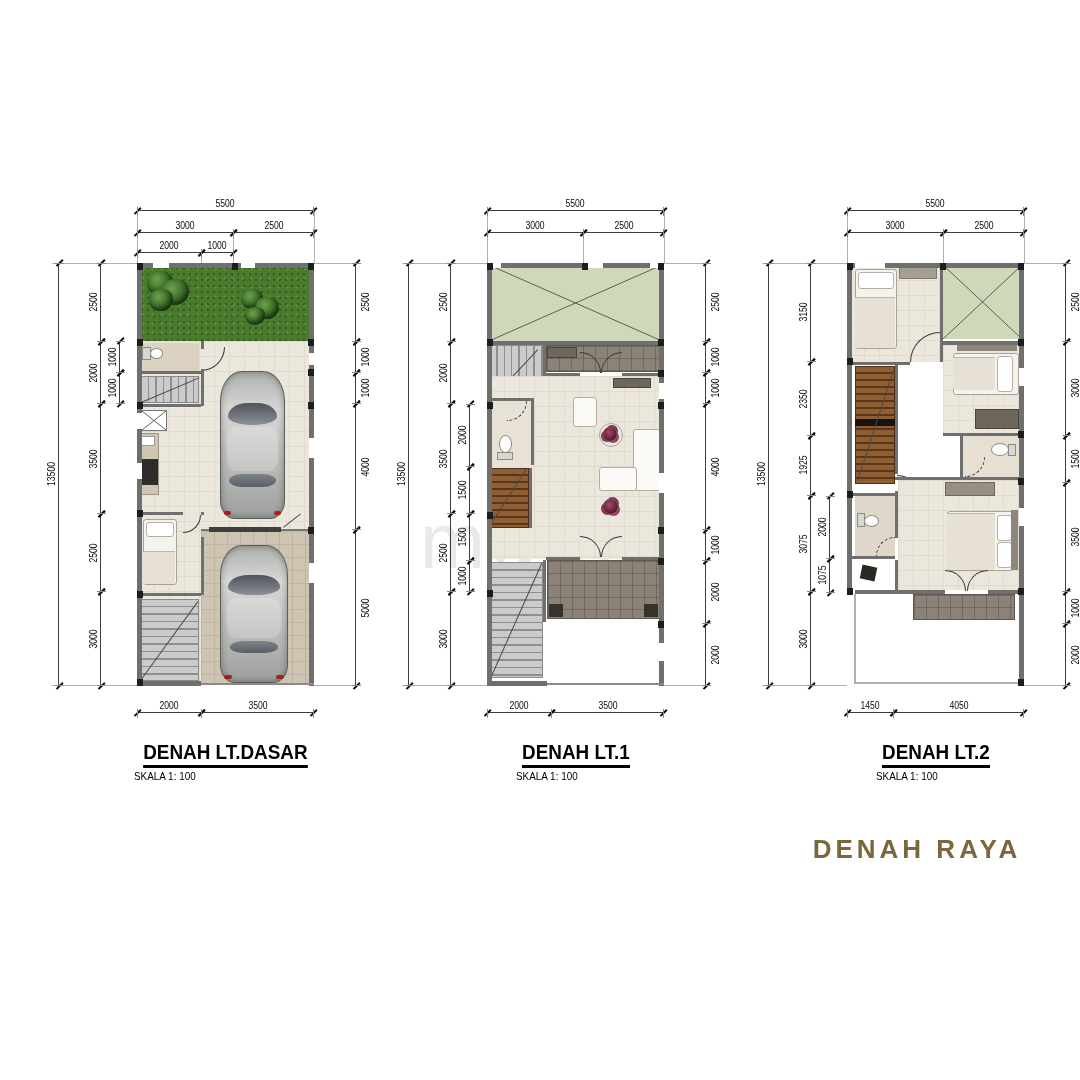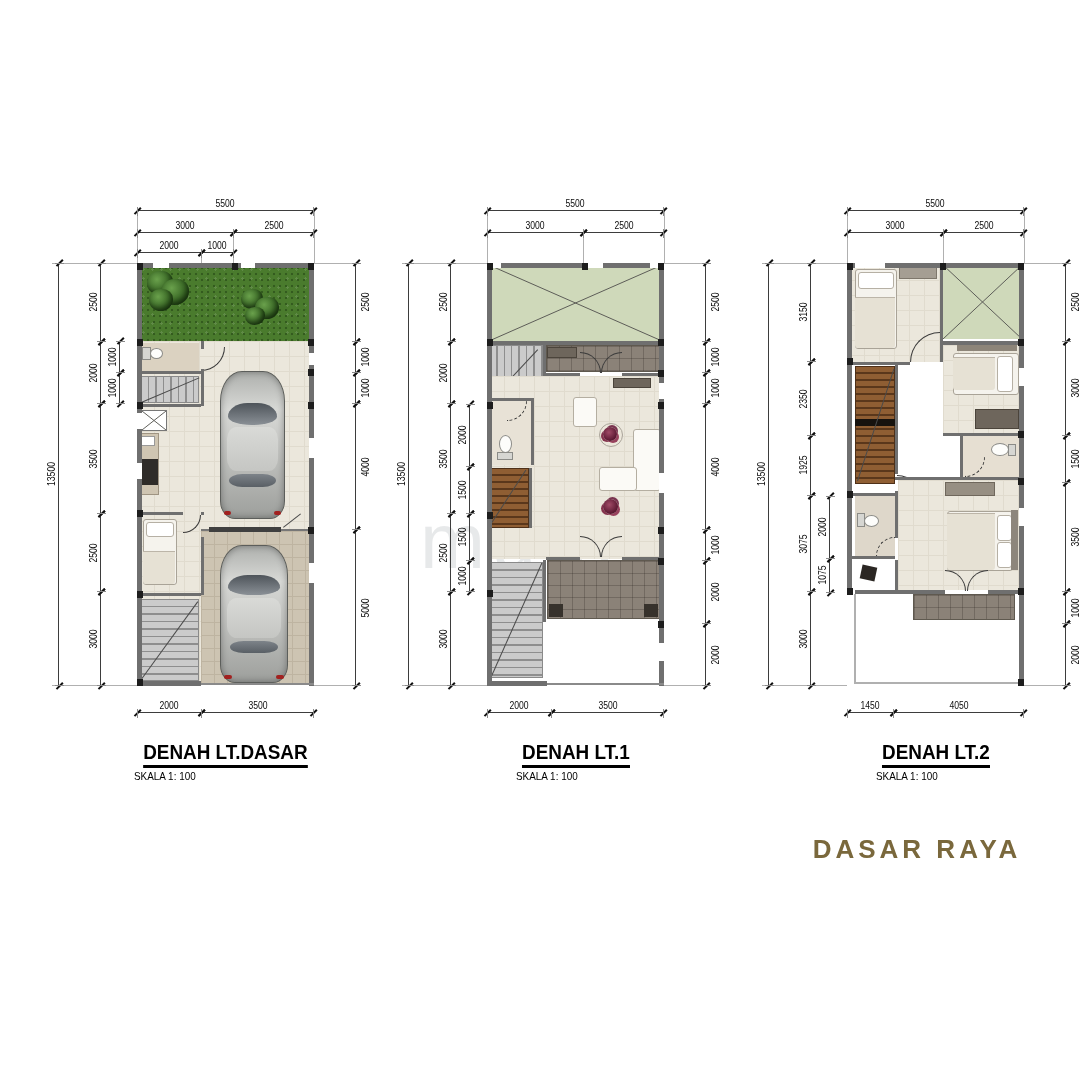--- a/index.html
+++ b/index.html
@@ -829,14 +829,14 @@
       </div>
 
     <div class="ptitle">
       <div class="tbox">
         <span class="tmain">DENAH LT.2</span>
         <span class="tscale">SKALA 1: 100</span>
       </div>
     </div>
   </div>
 
-  <div class="brand">DASAR RAYA</div>
+  <div class="brand">DENAH RAYA</div>
 </div>
 
 </body></html>

